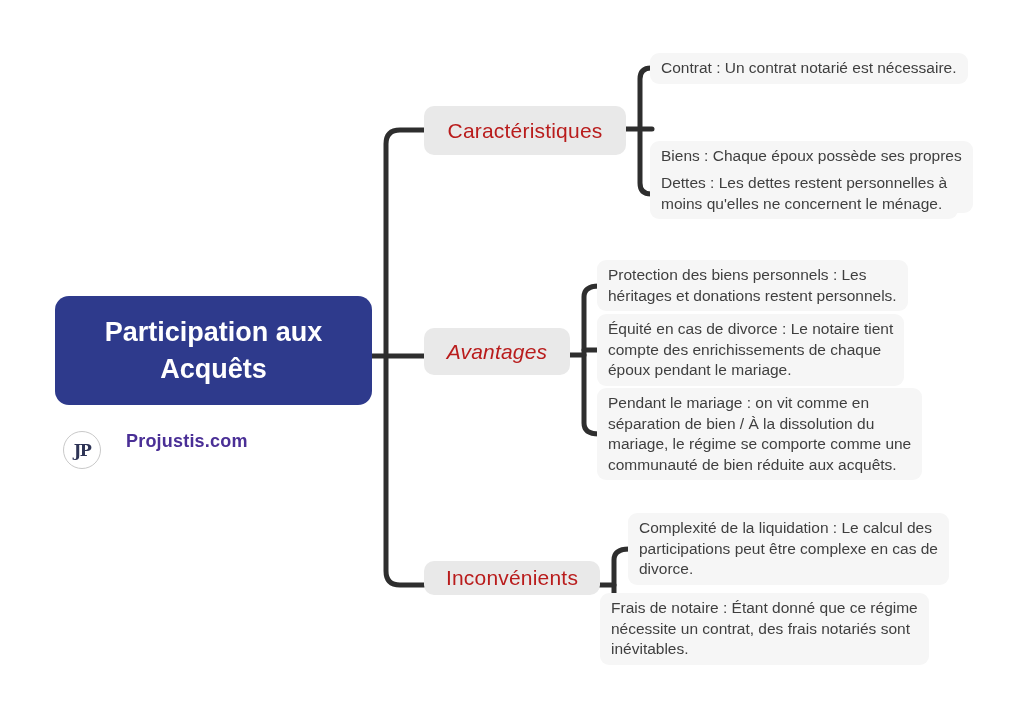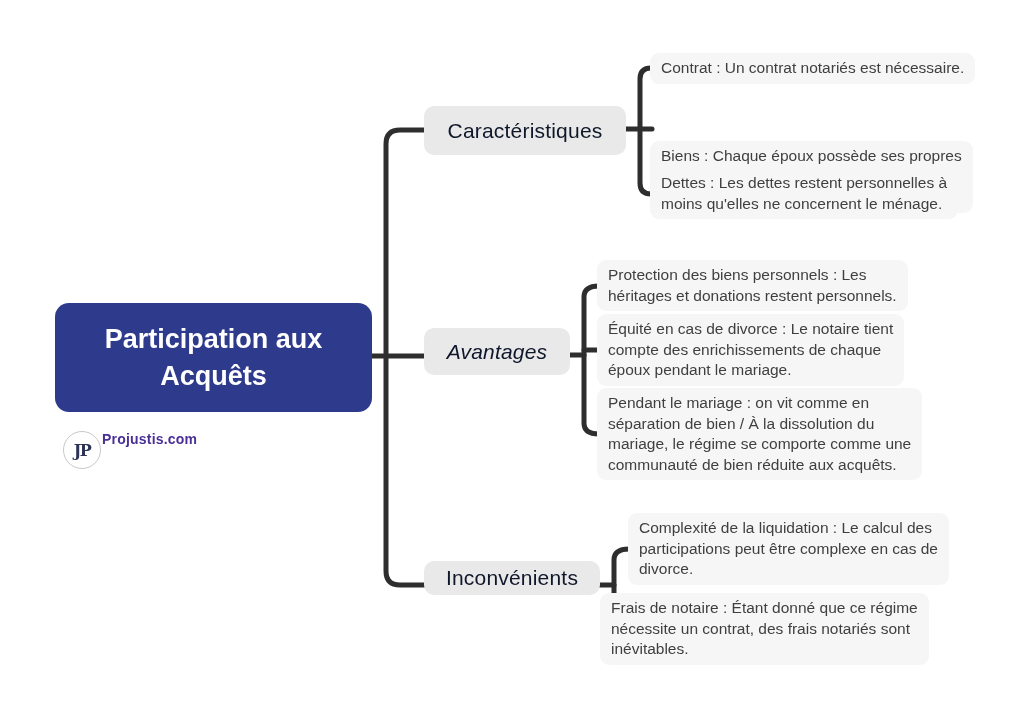--- a/index.html
+++ b/index.html
@@ -7,31 +7,31 @@
     position: relative;
     width: 1024px; height: 712px;
     background: #ffffff;
     font-family: "Liberation Sans", sans-serif;
     overflow: hidden;
   }
   #connectors { position: absolute; left: 0; top: 0; width: 1024px; height: 712px; }
   #connectors path { stroke: #2e2e2e; stroke-width: 5; fill: none; stroke-linecap: round; stroke-linejoin: round; }
 
   .root-node {
-    position: absolute; left: 55px; top: 303px; width: 317px; height: 109px;
+    position: absolute; left: 55px; top: 296px; width: 317px; height: 109px;
     background: #2e3a8c; border-radius: 14px;
     display: flex; align-items: center; justify-content: center;
     color: #ffffff; font-size: 27px; font-weight: bold;
     line-height: 37px; text-align: center; white-space: pre-line;
   }
 
   .branch-node {
     position: absolute; background: #e9e9e9; border-radius: 10px;
     display: flex; align-items: center; justify-content: center;
-    color: #0f172a; font-size: 21px; font-weight: 500; letter-spacing: .2px;
+    color: #b91c1c; font-size: 21px; font-weight: 500; letter-spacing: .2px;
   }
   #branch-carac { left: 424px; top: 106px; width: 202px; height: 49px; }
   #branch-avant { left: 424px; top: 328px; width: 146px; height: 47px; font-style: italic; }
   #branch-incon { left: 424px; top: 561px; width: 176px; height: 34px; }
 
   .leaf {
     position: absolute; background: #f6f6f6; border-radius: 9px;
     color: #3f3f3f; font-size: 15.5px; line-height: 20.5px;
     padding: 5px 11px; white-space: pre; width: max-content;
   }
@@ -45,21 +45,21 @@
   #leaf-i2 { left: 600px; top: 593px; }
 
   .logo-row { position: absolute; left: 63px; top: 431px; height: 38px; display: flex; align-items: flex-start; }
   .logo-circle {
     width: 38px; height: 38px; box-sizing: border-box;
     border: 1.5px solid #c9c9c9; border-radius: 50%; background: #ffffff;
     display: flex; align-items: center; justify-content: center;
     font-family: "DejaVu Serif", serif; font-weight: bold; font-size: 16px;
     color: #2e3456; letter-spacing: -1.5px;
   }
-  .logo-text { margin-left: 1px; font-size: 14px; font-weight: bold; color: #4a2f96; letter-spacing: .2px; }
+  .logo-text { margin-left: 25px; font-size: 18px; font-weight: bold; color: #4a2f96; letter-spacing: .2px; }
 </style>
 </head>
 <body>
 
 <div id="canvas">
 
   <svg id="connectors" viewBox="0 0 1024 712" xmlns="http://www.w3.org/2000/svg" aria-hidden="true">
     <path d="M 424 130 L 400 130 Q 386 130 386 144 L 386 571 Q 386 585 400 585 L 424 585"></path>
     <path d="M 372 356 L 424 356"></path>
     <path d="M 626 129 L 652 129"></path>
@@ -78,21 +78,21 @@
     <div class="logo-circle">
       <span>JP</span>
     </div>
     <span class="logo-text">Projustis.com</span>
   </div>
 
   <div class="branch-node" id="branch-carac">Caractéristiques</div>
   <div class="branch-node" id="branch-avant">Avantages</div>
   <div class="branch-node" id="branch-incon">Inconvénients</div>
 
-  <div class="leaf" id="leaf-c1">Contrat : Un contrat notariés est nécessaire.</div>
+  <div class="leaf" id="leaf-c1">Contrat : Un contrat notarié est nécessaire.</div>
   <div class="leaf" id="leaf-c2">Biens : Chaque époux possède ses propres
 biens mais participe aux enrichissements
 communs pendant le mariage.</div>
   <div class="leaf" id="leaf-c3">Dettes : Les dettes restent personnelles à
 moins qu'elles ne concernent le ménage.</div>
 
   <div class="leaf" id="leaf-a1">Protection des biens personnels : Les
 héritages et donations restent personnels.</div>
   <div class="leaf" id="leaf-a2">Équité en cas de divorce : Le notaire tient
 compte des enrichissements de chaque

